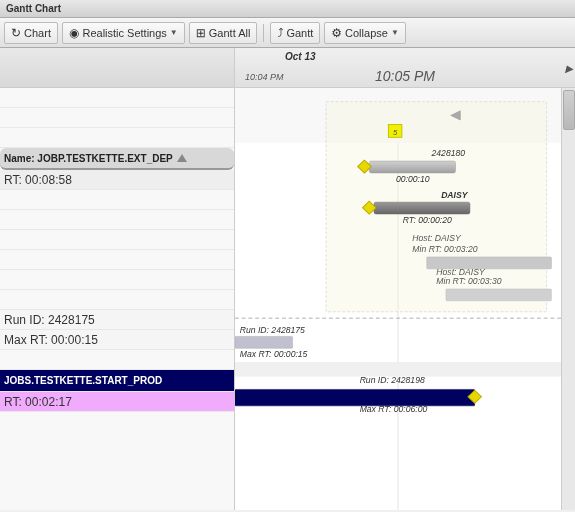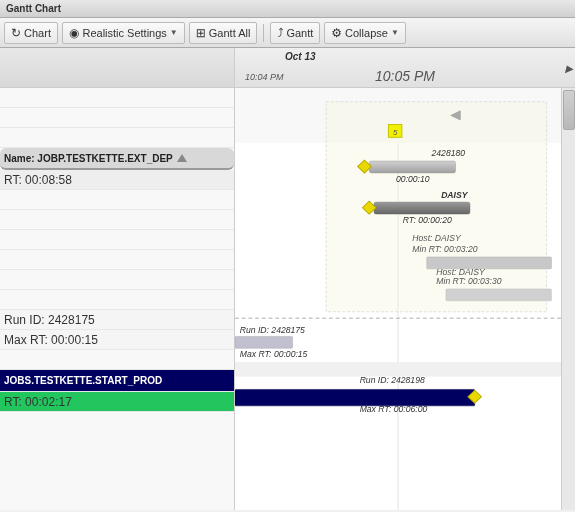--- a/index.html
+++ b/index.html
@@ -265,21 +265,21 @@
     </div>
 
     <div class="gantt-row" style="height:16px;"></div>
 
     <div class="gantt-row" style="height:22px; background:#000060;align-items:center;">
       <div class="left-cell" style="color:#fff; font-weight:bold; font-size:10px;">
         <span>JOBS.TESTKETTE.START_PROD</span>
       </div>
     </div>
 
-    <div class="gantt-row" style="height:18px; background:#22c55e;">
+    <div class="gantt-row" style="height:18px; background:#f0abfc;">
       <div class="left-cell">
         <span>RT: 00:02:17</span>
       </div>
     </div>
 
   </div>
 
   <div id="right-panel" style="position:relative; overflow:hidden;font-style:italic;">
 
     <div class="timeline-header" style="position:relative; width:100%;">

